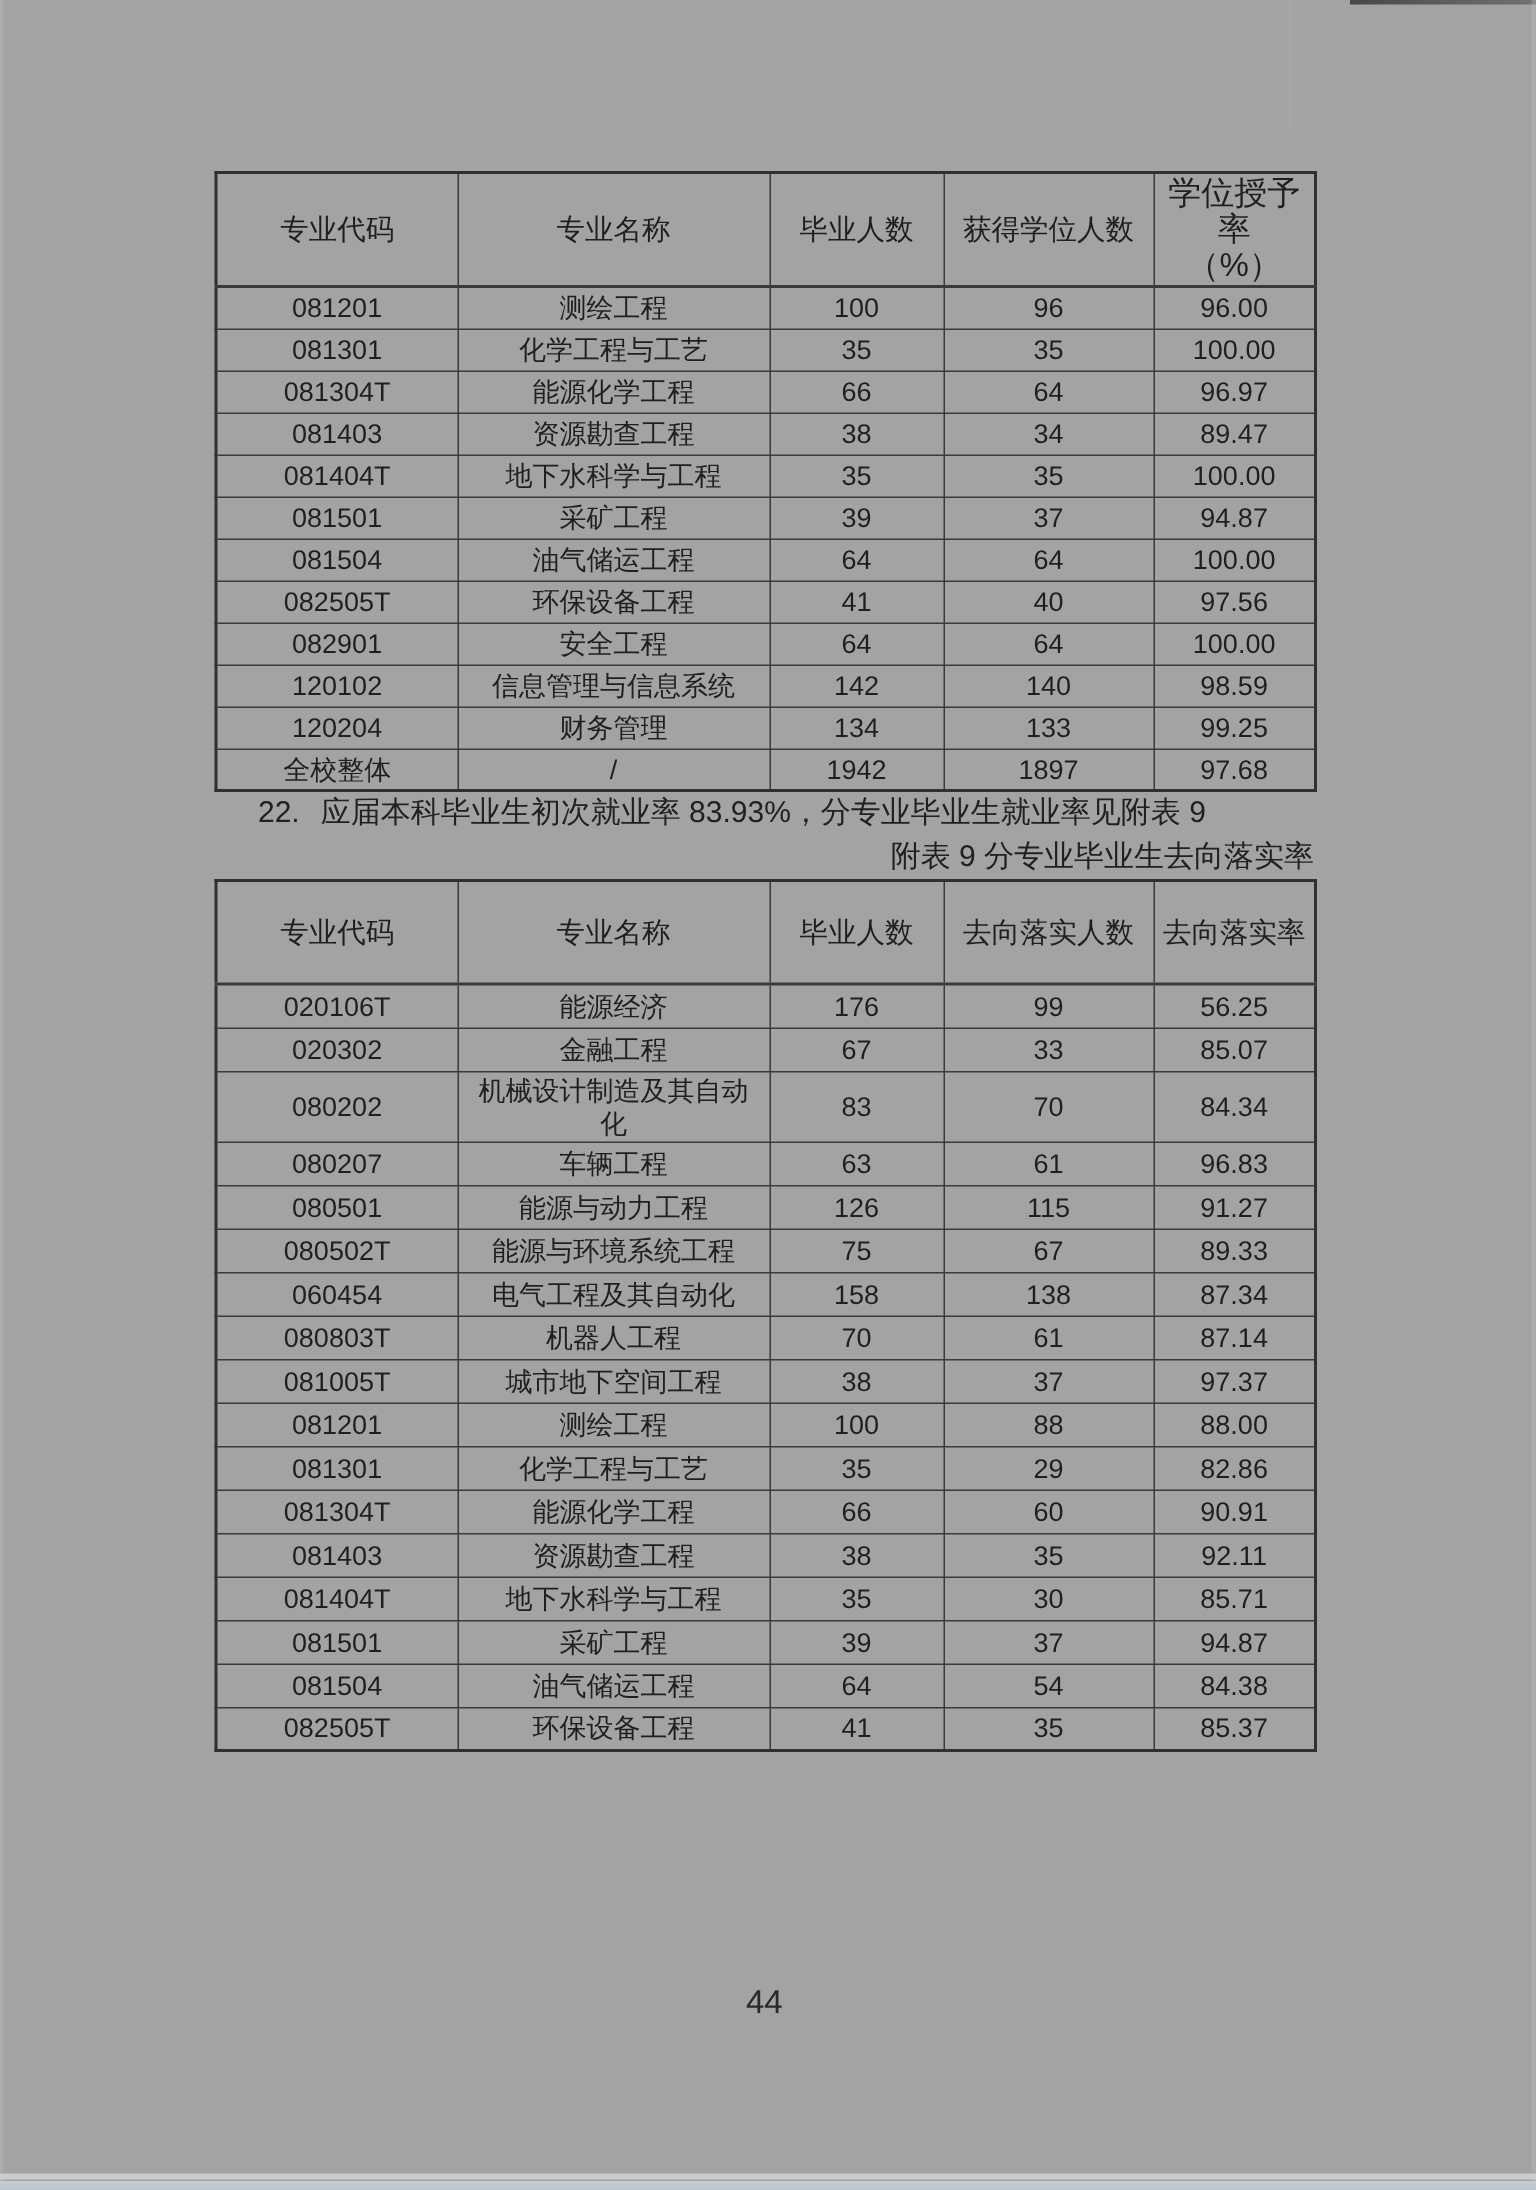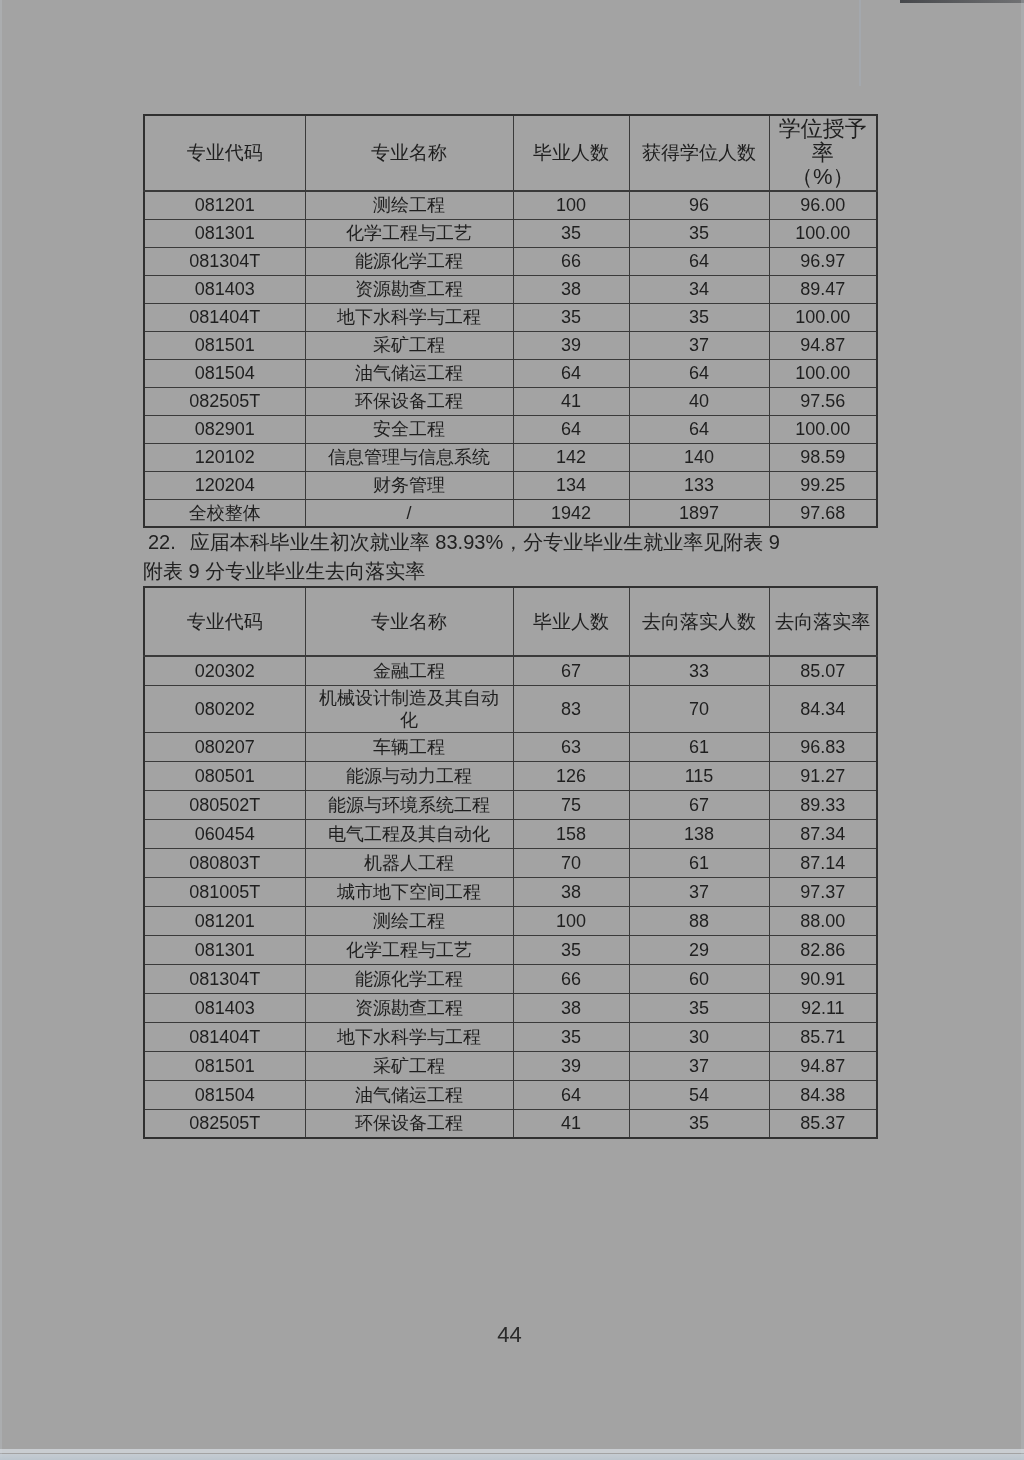--- a/index.html
+++ b/index.html
@@ -74,22 +74,22 @@
 
   .doc-table th.multiline { white-space: pre-line; line-height: 24px; font-size: 22px; }
 
   
   .section-22 {
     position: absolute;
     left: 143px; top: 528px; width: 733px;
     font-size: 20px; line-height: 29px;
     color: #212121;
   }
-  .section-22 .line-1 { display: flex; gap: 14px; padding-left: 5px; }
-  .section-22 .line-2 { text-align: left; }
+  .section-22 .line-1 { display: flex; gap: 14px; padding-left: 5px; margin-left: 24px; }
+  .section-22 .line-2 { text-align: right; }
 
   
   .page-number {
     position: absolute;
     left: 143px; top: 1322px; width: 733px;
     text-align: center;
     font-size: 22px; color: #2a2a2a;
   }
 </style>
 </head>
@@ -230,20 +230,27 @@
       <tr>
         <th>专业代码</th>
         <th>专业名称</th>
         <th>毕业人数</th>
         <th>去向落实人数</th>
         <th>去向落实率</th>
       </tr>
     </thead>
     <tbody>
         <tr>
+          <td>020106T</td>
+          <td>能源经济</td>
+          <td>176</td>
+          <td>99</td>
+          <td>56.25</td>
+        </tr>
+        <tr>
           <td>020302</td>
           <td>金融工程</td>
           <td>67</td>
           <td>33</td>
           <td>85.07</td>
         </tr>
         <tr>
           <td>080202</td>
           <td>机械设计制造及其自动化</td>
           <td>83</td>

